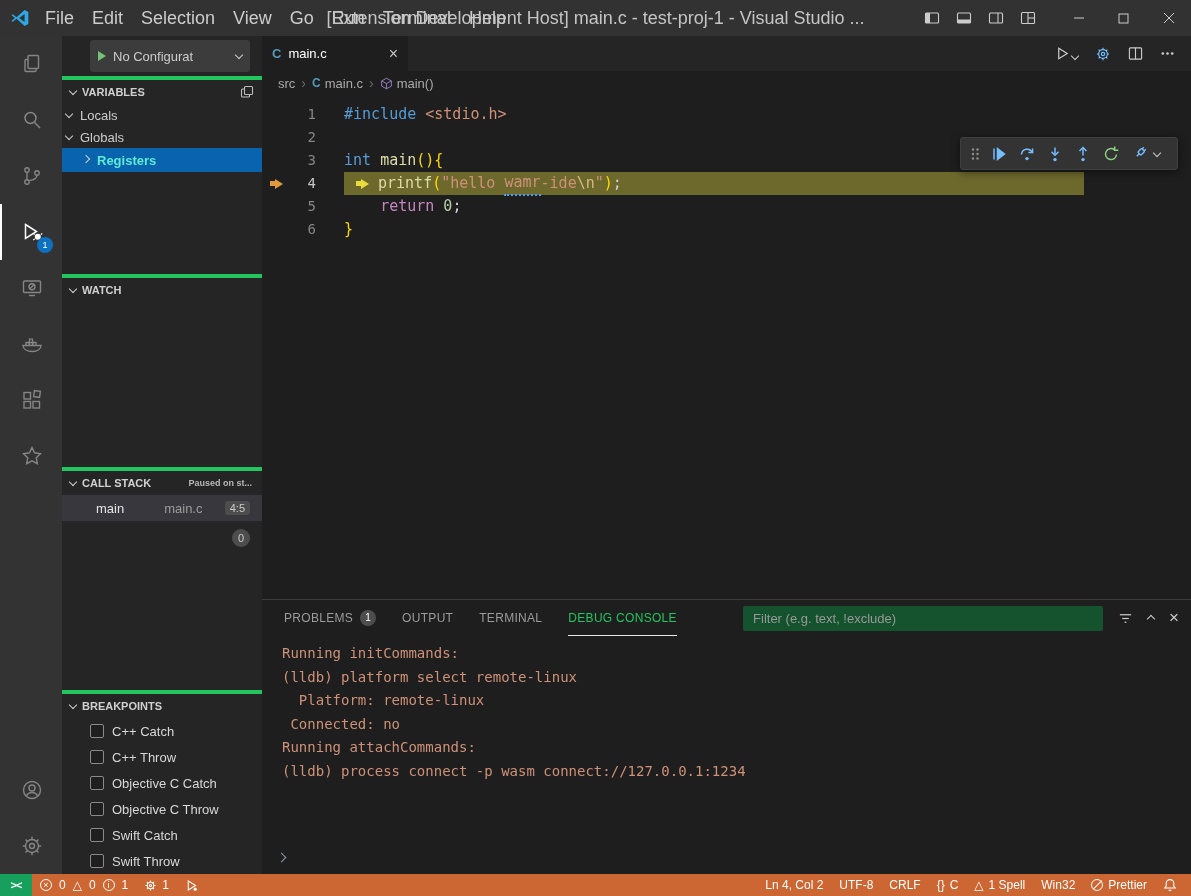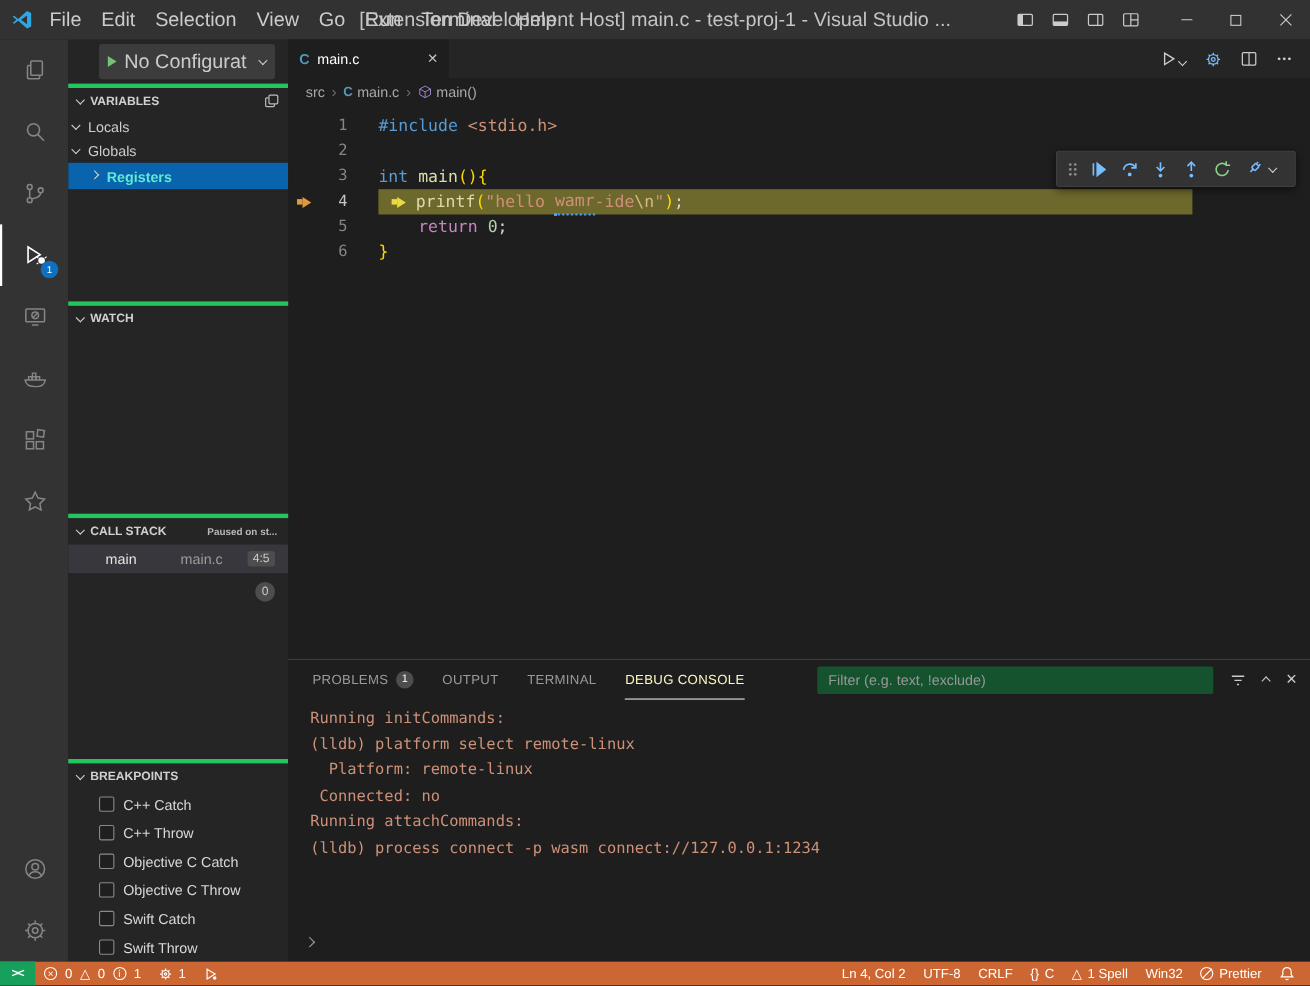--- a/index.html
+++ b/index.html
@@ -44,21 +44,21 @@
   
   .activitybar{width:62px;background:#333333;display:flex;flex-direction:column;}
   .act-item{height:56px;display:flex;align-items:center;justify-content:center;position:relative;color:#858585;border-left:2px solid transparent;}
   .act-item.active{color:#ffffff;border-left-color:#ffffff;}
   .act-badge{position:absolute;right:9px;bottom:7px;background:var(--badge-blue);color:#fff;font-size:9px;width:16px;height:16px;border-radius:50%;display:flex;align-items:center;justify-content:center;}
   .act-spacer{flex:1;}
 
   
   .sidebar{width:200px;background:#252526;display:flex;flex-direction:column;font-size:13px;}
   .debug-config-row{height:40px;display:flex;align-items:center;padding:0 12px 0 28px;}
-  .config-select{flex:1;height:26px;background:#3c3c3c;border-radius:3px;display:flex;align-items:center;padding:16px 8px;gap:7px;color:#cccccc;font-size:18px;}
+  .config-select{flex:1;height:26px;background:#3c3c3c;border-radius:3px;display:flex;align-items:center;padding:16px 8px;gap:7px;color:#cccccc;font-size:13px;}
   .play-tri{width:0;height:0;border-top:5px solid transparent;border-bottom:5px solid transparent;border-left:8px solid #75c175;}
   .config-label{flex:1;white-space:nowrap;overflow:hidden;}
   .cv{width:6px;height:6px;border-right:1.3px solid currentColor;border-bottom:1.3px solid currentColor;transform:rotate(45deg);display:inline-block;flex:none;margin-bottom:2px;}
   .cv.r{transform:rotate(-45deg);}
   .cv.up{transform:rotate(-135deg);margin-bottom:-2px;}
 
   .sec{display:flex;flex-direction:column;border-top:4px solid #22c55e;overflow:hidden;}
   .sec-variables{height:198px;}
   .sec-watch{height:193px;}
   .sec-callstack{height:223px;}
@@ -124,21 +124,21 @@
   .debug-toolbar{position:absolute;top:42px;left:698px;width:218px;height:33px;background:#333333;border:1px solid #3f3f3f;border-radius:3px;box-shadow:0 2px 8px rgba(0,0,0,.5);display:flex;align-items:center;padding:0 5px;gap:2px;z-index:5;}
   .dtb-btn{width:26px;height:26px;display:flex;align-items:center;justify-content:center;}
   .dtb-grip{color:#8f8f8f;width:18px;}
   .blue{color:#75beff;}
   .green{color:#89d185;}
 
   
   .panel{height:275px;flex:none;border-top:1px solid #3c3c3c;display:flex;flex-direction:column;background:#1e1e1e;}
   .panel-header{height:36px;flex:none;display:flex;align-items:center;padding:0 12px 0 22px;}
   .panel-tab{margin-right:26px;font-size:12px;letter-spacing:.3px;color:#9b9b9b;height:100%;display:flex;align-items:center;gap:7px;border-bottom:1px solid transparent;}
-  .panel-tab.active{color:#fef9c3;border-bottom-color:#e7e7e7;}
+  .panel-tab.active{color:#22c55e;border-bottom-color:#e7e7e7;}
   .tab-badge{background:#4d4d4d;color:#ffffff;font-size:10px;min-width:16px;height:16px;border-radius:50%;display:flex;align-items:center;justify-content:center;}
   .panel-filter{margin-left:auto;width:360px;height:25px;background:#14532d;border-radius:2px;display:flex;align-items:center;padding:0 8px;}
   .panel-filter input{background:transparent;border:none;outline:none;color:#bbbbbb;font-size:13px;width:100%;font-family:inherit;}
   .panel-filter input::placeholder{color:#989898;}
   .panel-icons{display:flex;gap:15px;margin-left:15px;color:#cccccc;align-items:center;}
   .panel-x{font-size:17px;line-height:16px;}
   .panel-body{flex:1;padding:6px 0 0 20px;font-family:"DejaVu Sans Mono","Liberation Mono",monospace;font-size:14px;color:var(--console-text);position:relative;}
   .console-line{height:23.5px;line-height:23.5px;white-space:pre;}
   .console-prompt{position:absolute;bottom:8px;left:16px;color:#8a9cab;}
   .console-prompt .cv{width:7px;height:7px;}

